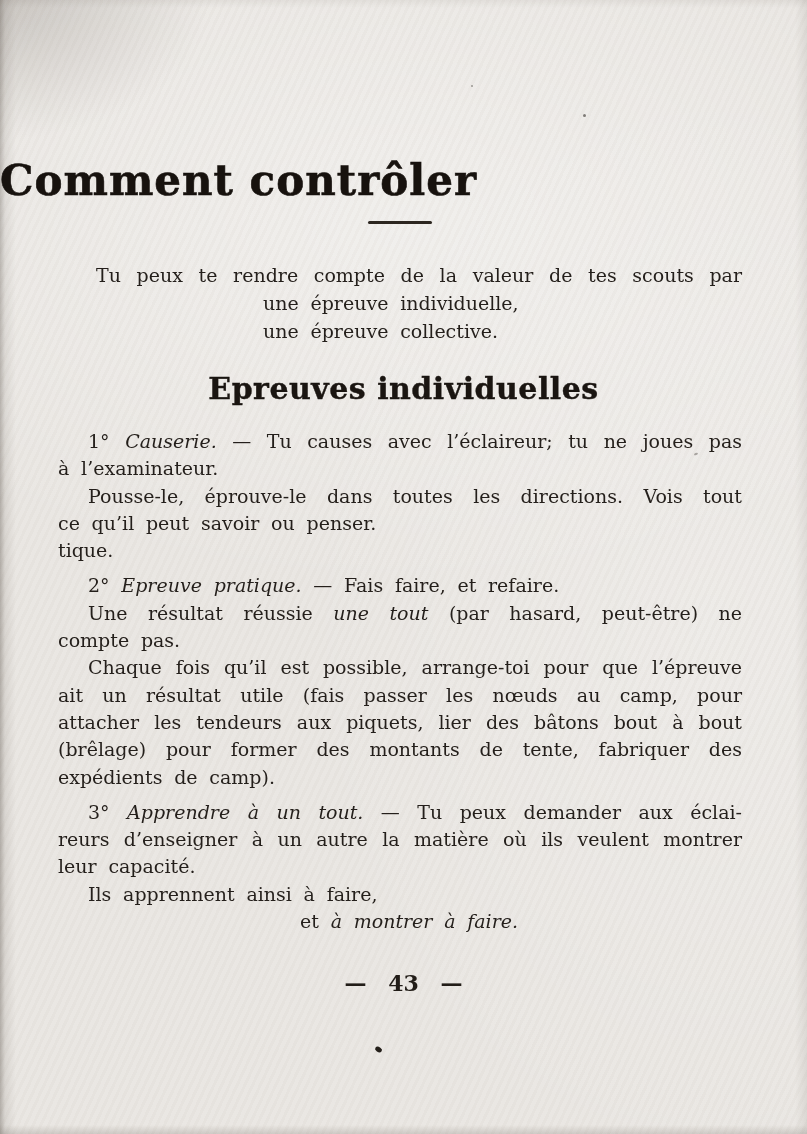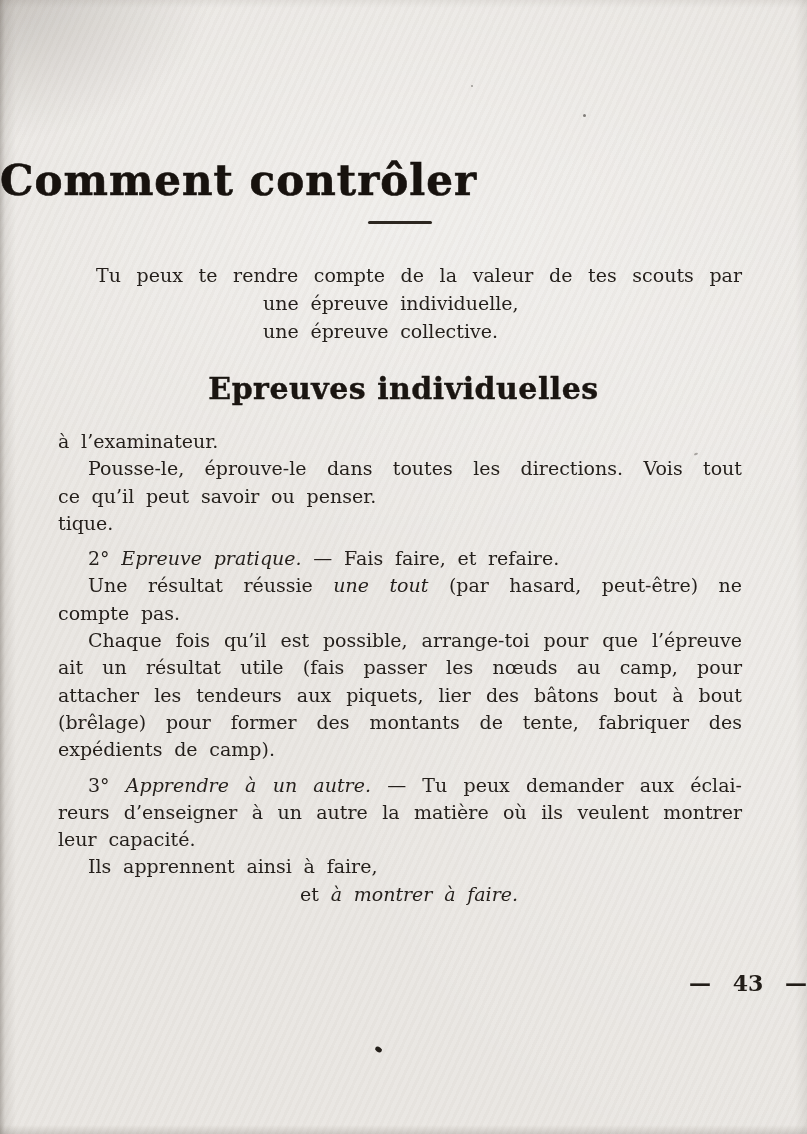--- a/index.html
+++ b/index.html
@@ -61,21 +61,21 @@
   }
   .ind30{text-indent:30px;}
   .ind38{text-indent:38px;}
   .ml205{margin-left:205px;}
   .ml242{margin-left:242px;}
   .para{margin:0;padding:0;}
   .para + .para{margin-top:8px;}
   .it{font-style:italic;}
   .page-number{
     position:absolute;top:970px;left:0;width:100%;
-    text-align:right;
+    text-align:center;
     font-size:22px;font-weight:bold;
     word-spacing:14px;
     color:#221d18;
   }
   .speck{position:absolute;background:#241f1a;}
   .speck-a{left:375px;top:1047px;width:7px;height:5px;border-radius:60% 40% 55% 45%;transform:rotate(35deg);}
   .speck-b{left:583px;top:114px;width:3px;height:3px;border-radius:50%;opacity:0.55;}
   .speck-c{left:471px;top:85px;width:2px;height:2px;border-radius:50%;opacity:0.4;}
   .speck-d{left:694px;top:453px;width:4px;height:2px;border-radius:50%;opacity:0.35;transform:rotate(-20deg);}
 </style>
@@ -91,39 +91,40 @@
     <div class="ln just ind38">Tu peux te rendre compte de la valeur de tes scouts par</div>
     <div class="ln ml205">une épreuve individuelle,</div>
     <div class="ln ml205">une épreuve collective.</div>
   </div>
 
   <div class="section-heading">Epreuves individuelles</div>
 
   <div class="bodytext">
 
     <div class="para">
+      <div class="ln just"><span style="display:inline-block;width:30px;"></span><span>1° </span><span class="it">Causerie.</span><span> — Tu causes avec l’éclaireur; tu ne joues pas</span></div>
       <div class="ln">à l’examinateur.</div>
       <div class="ln just ind30">Pousse-le, éprouve-le dans toutes les directions. Vois tout</div>
       <div class="ln">ce qu’il peut savoir ou penser.</div>
       <div class="ln">tique.</div>
     </div>
 
     <div class="para">
       <div class="ln"><span style="display:inline-block;width:30px;"></span><span>2° </span><span class="it">Epreuve pratique.</span><span> — Fais faire, et refaire.</span></div>
       <div class="ln just"><span style="display:inline-block;width:30px;"></span><span>Une résultat réussie </span><span class="it">une tout</span><span> (par hasard, peut-être) ne</span></div>
       <div class="ln">compte pas.</div>
       <div class="ln just ind30">Chaque fois qu’il est possible, arrange-toi pour que l’épreuve</div>
       <div class="ln just">ait un résultat utile (fais passer les nœuds au camp, pour</div>
       <div class="ln just">attacher les tendeurs aux piquets, lier des bâtons bout à bout</div>
       <div class="ln just">(brêlage) pour former des montants de tente, fabriquer des</div>
       <div class="ln">expédients de camp).</div>
     </div>
 
     <div class="para">
-      <div class="ln just"><span style="display:inline-block;width:30px;"></span><span>3° </span><span class="it">Apprendre à un autre.</span><span> — Tu peux demander aux éclai-</span></div>
+      <div class="ln just"><span style="display:inline-block;width:30px;"></span><span>3° </span><span class="it">Apprendre à un tout.</span><span> — Tu peux demander aux éclai-</span></div>
       <div class="ln just">reurs d’enseigner à un autre la matière où ils veulent montrer</div>
       <div class="ln">leur capacité.</div>
       <div class="ln ind30">Ils apprennent ainsi à faire,</div>
       <div class="ln ml242"><span>et </span><span class="it">à montrer à faire.</span></div>
     </div>
 
   </div>
 
   <div class="page-number">— 43 —</div>
 

